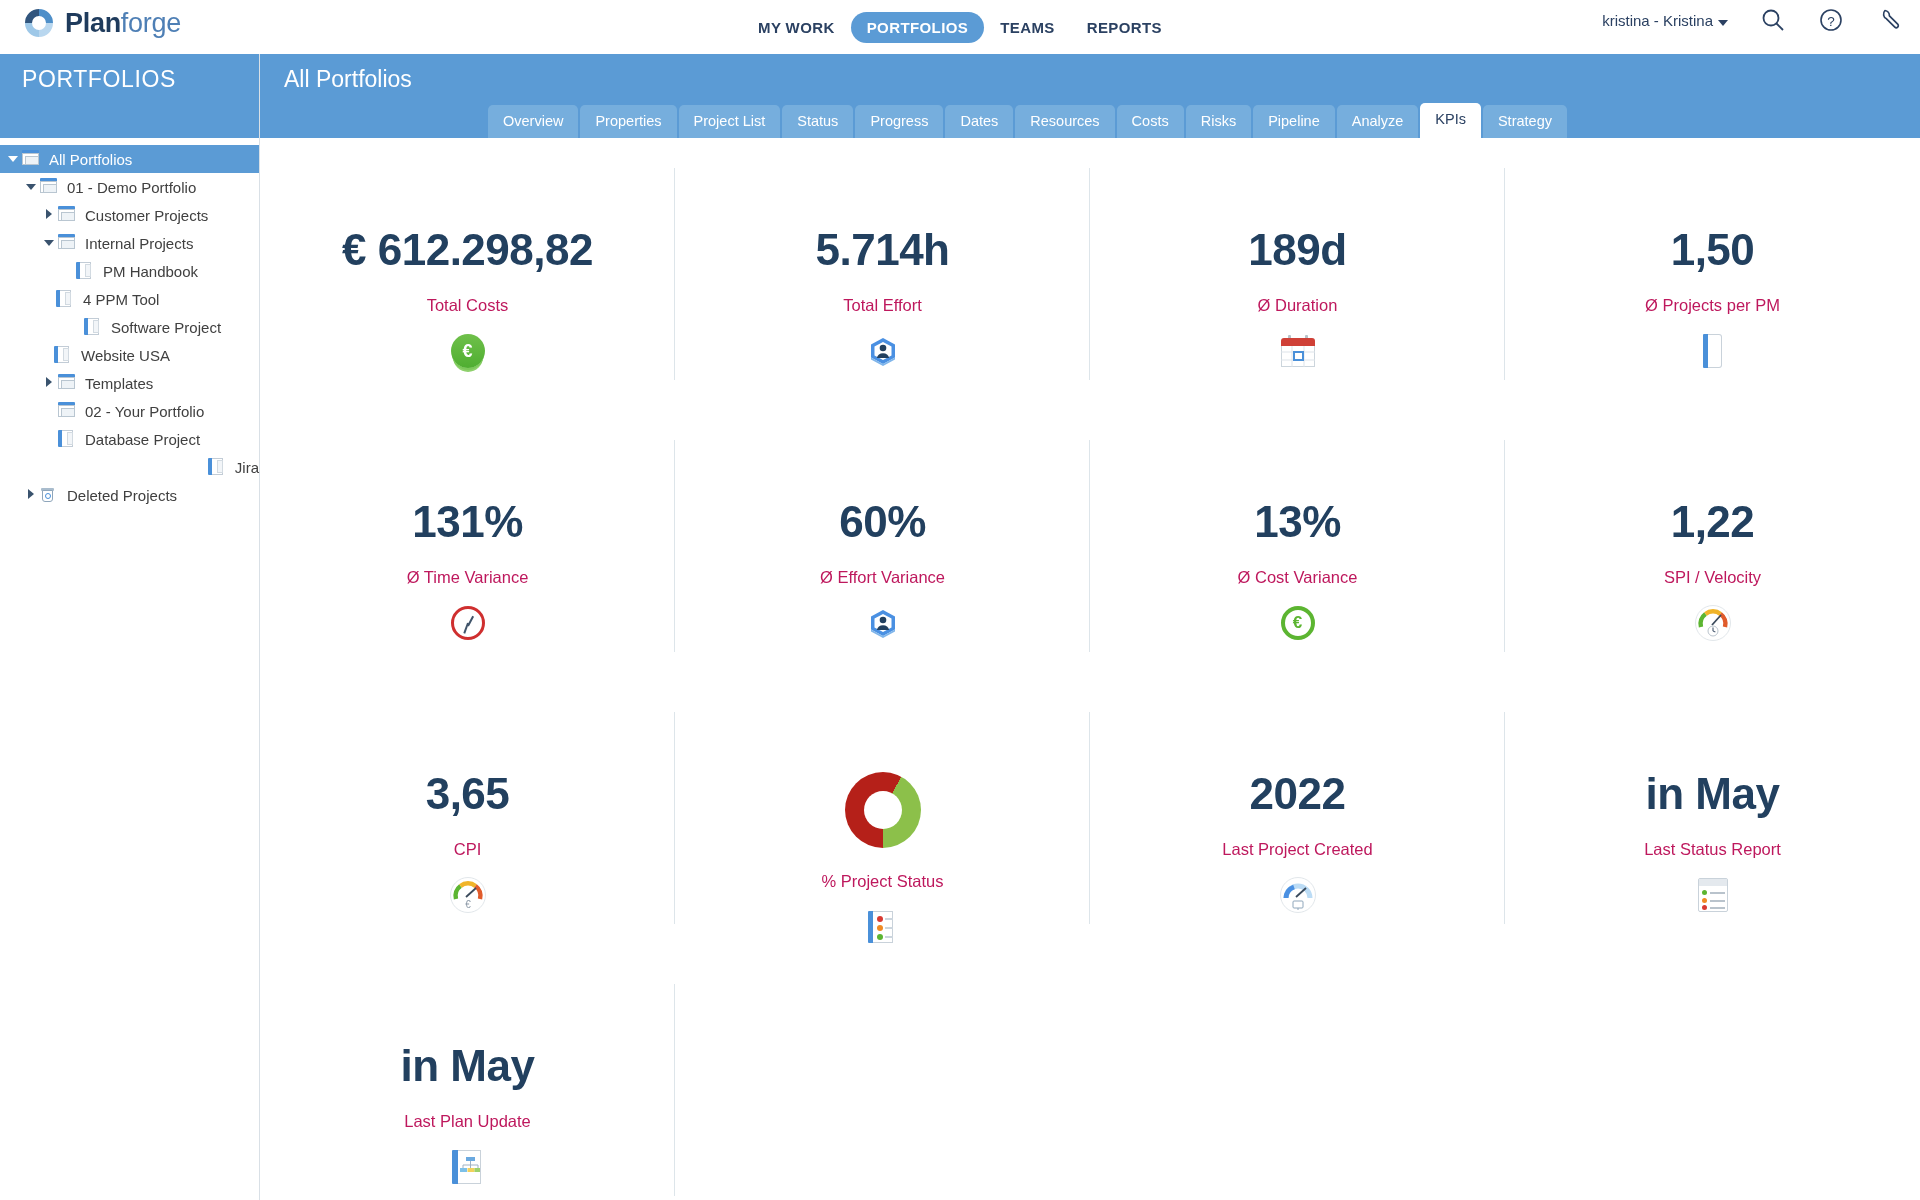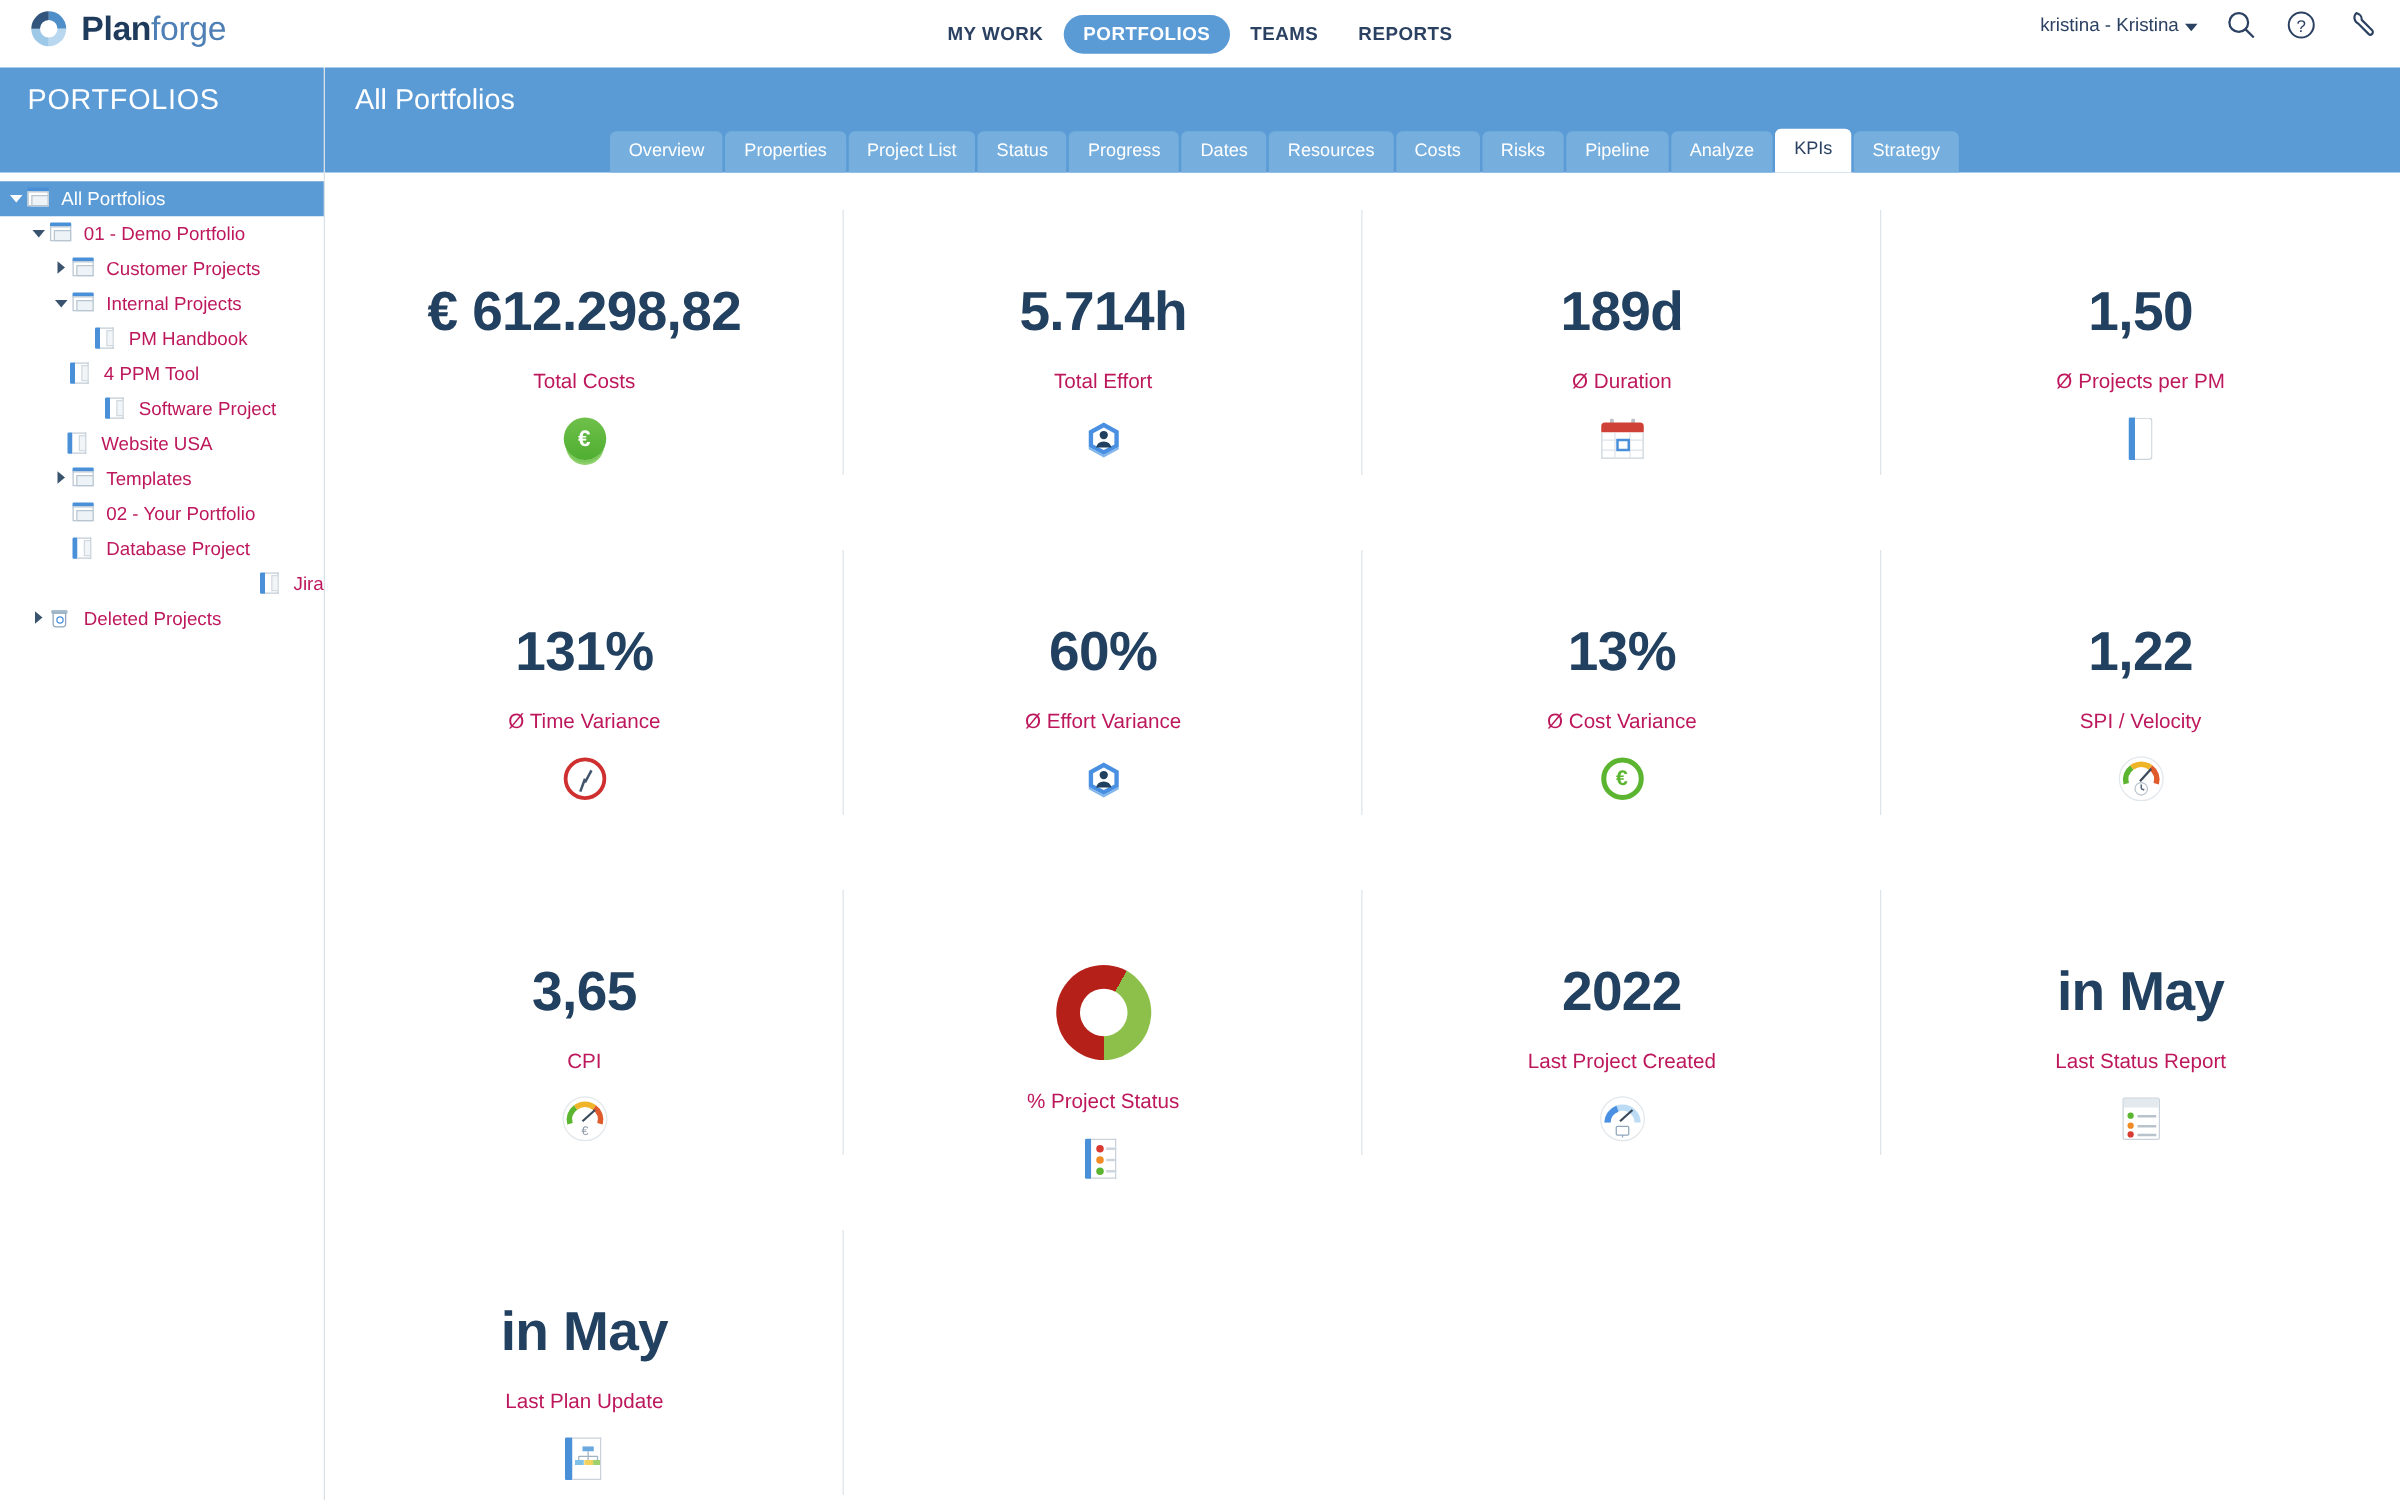--- a/index.html
+++ b/index.html
@@ -28,41 +28,41 @@
   }
   .navitem {
     font-size: 15px; font-weight: 700; color: #2b4162;
     letter-spacing: 0.4px; padding: 7px 16px; border-radius: 18px;
     cursor: pointer; white-space: nowrap;
   }
   .navitem.active { background: #5b9bd5; color: #ffffff; }
 
   .topright {
     position: absolute; right: 18px; top: 0; height: 40px;
-    display: flex; align-items: center; gap: 22px;
+    display: flex; align-items: center; gap: 32px;
   }
   .username { font-size: 15px; color: #2b4162; cursor: pointer; white-space: nowrap; }
   .caret-dn { display:inline-block; width:0; height:0; margin-left:5px;
     border-left:5px solid transparent; border-right:5px solid transparent; border-top:6px solid #2b4162; }
   .ticon { width: 26px; height: 26px; cursor: pointer; }
 
   
   .sidebar {
     position: absolute; left: 0; top: 54px; width: 260px; height: 1146px;
     background: #ffffff; border-right: 1px solid #d9e0e6;
   }
   .sidebar-head {
     height: 84px; background: #5b9bd5; color: #fff;
     display: flex; align-items: flex-start; padding: 12px 0 0 22px;
   }
   .sidebar-head span { font-size: 23px; font-weight: 400; letter-spacing: 0.6px; }
   .tree { padding-top: 7px; font-size: 15px; }
   .tnode {
     display: flex; align-items: center; height: 28px; cursor: pointer;
-    white-space: nowrap; color: #be185d;
+    white-space: nowrap; color: #404040;
   }
   .tnode.selected { background: #5b9bd5; color: #ffffff; }
   .twist {
     width: 18px; display: inline-block; text-align: center; flex: 0 0 18px;
     font-size: 9px; line-height: 1;
   }
   .twist .tr-r { display:inline-block; width:0;height:0;
     border-top:5px solid transparent;border-bottom:5px solid transparent;border-left:6px solid #3a536e; }
   .twist .tr-d { display:inline-block; width:0;height:0;
     border-left:5px solid transparent;border-right:5px solid transparent;border-top:6px solid #3a536e; }

